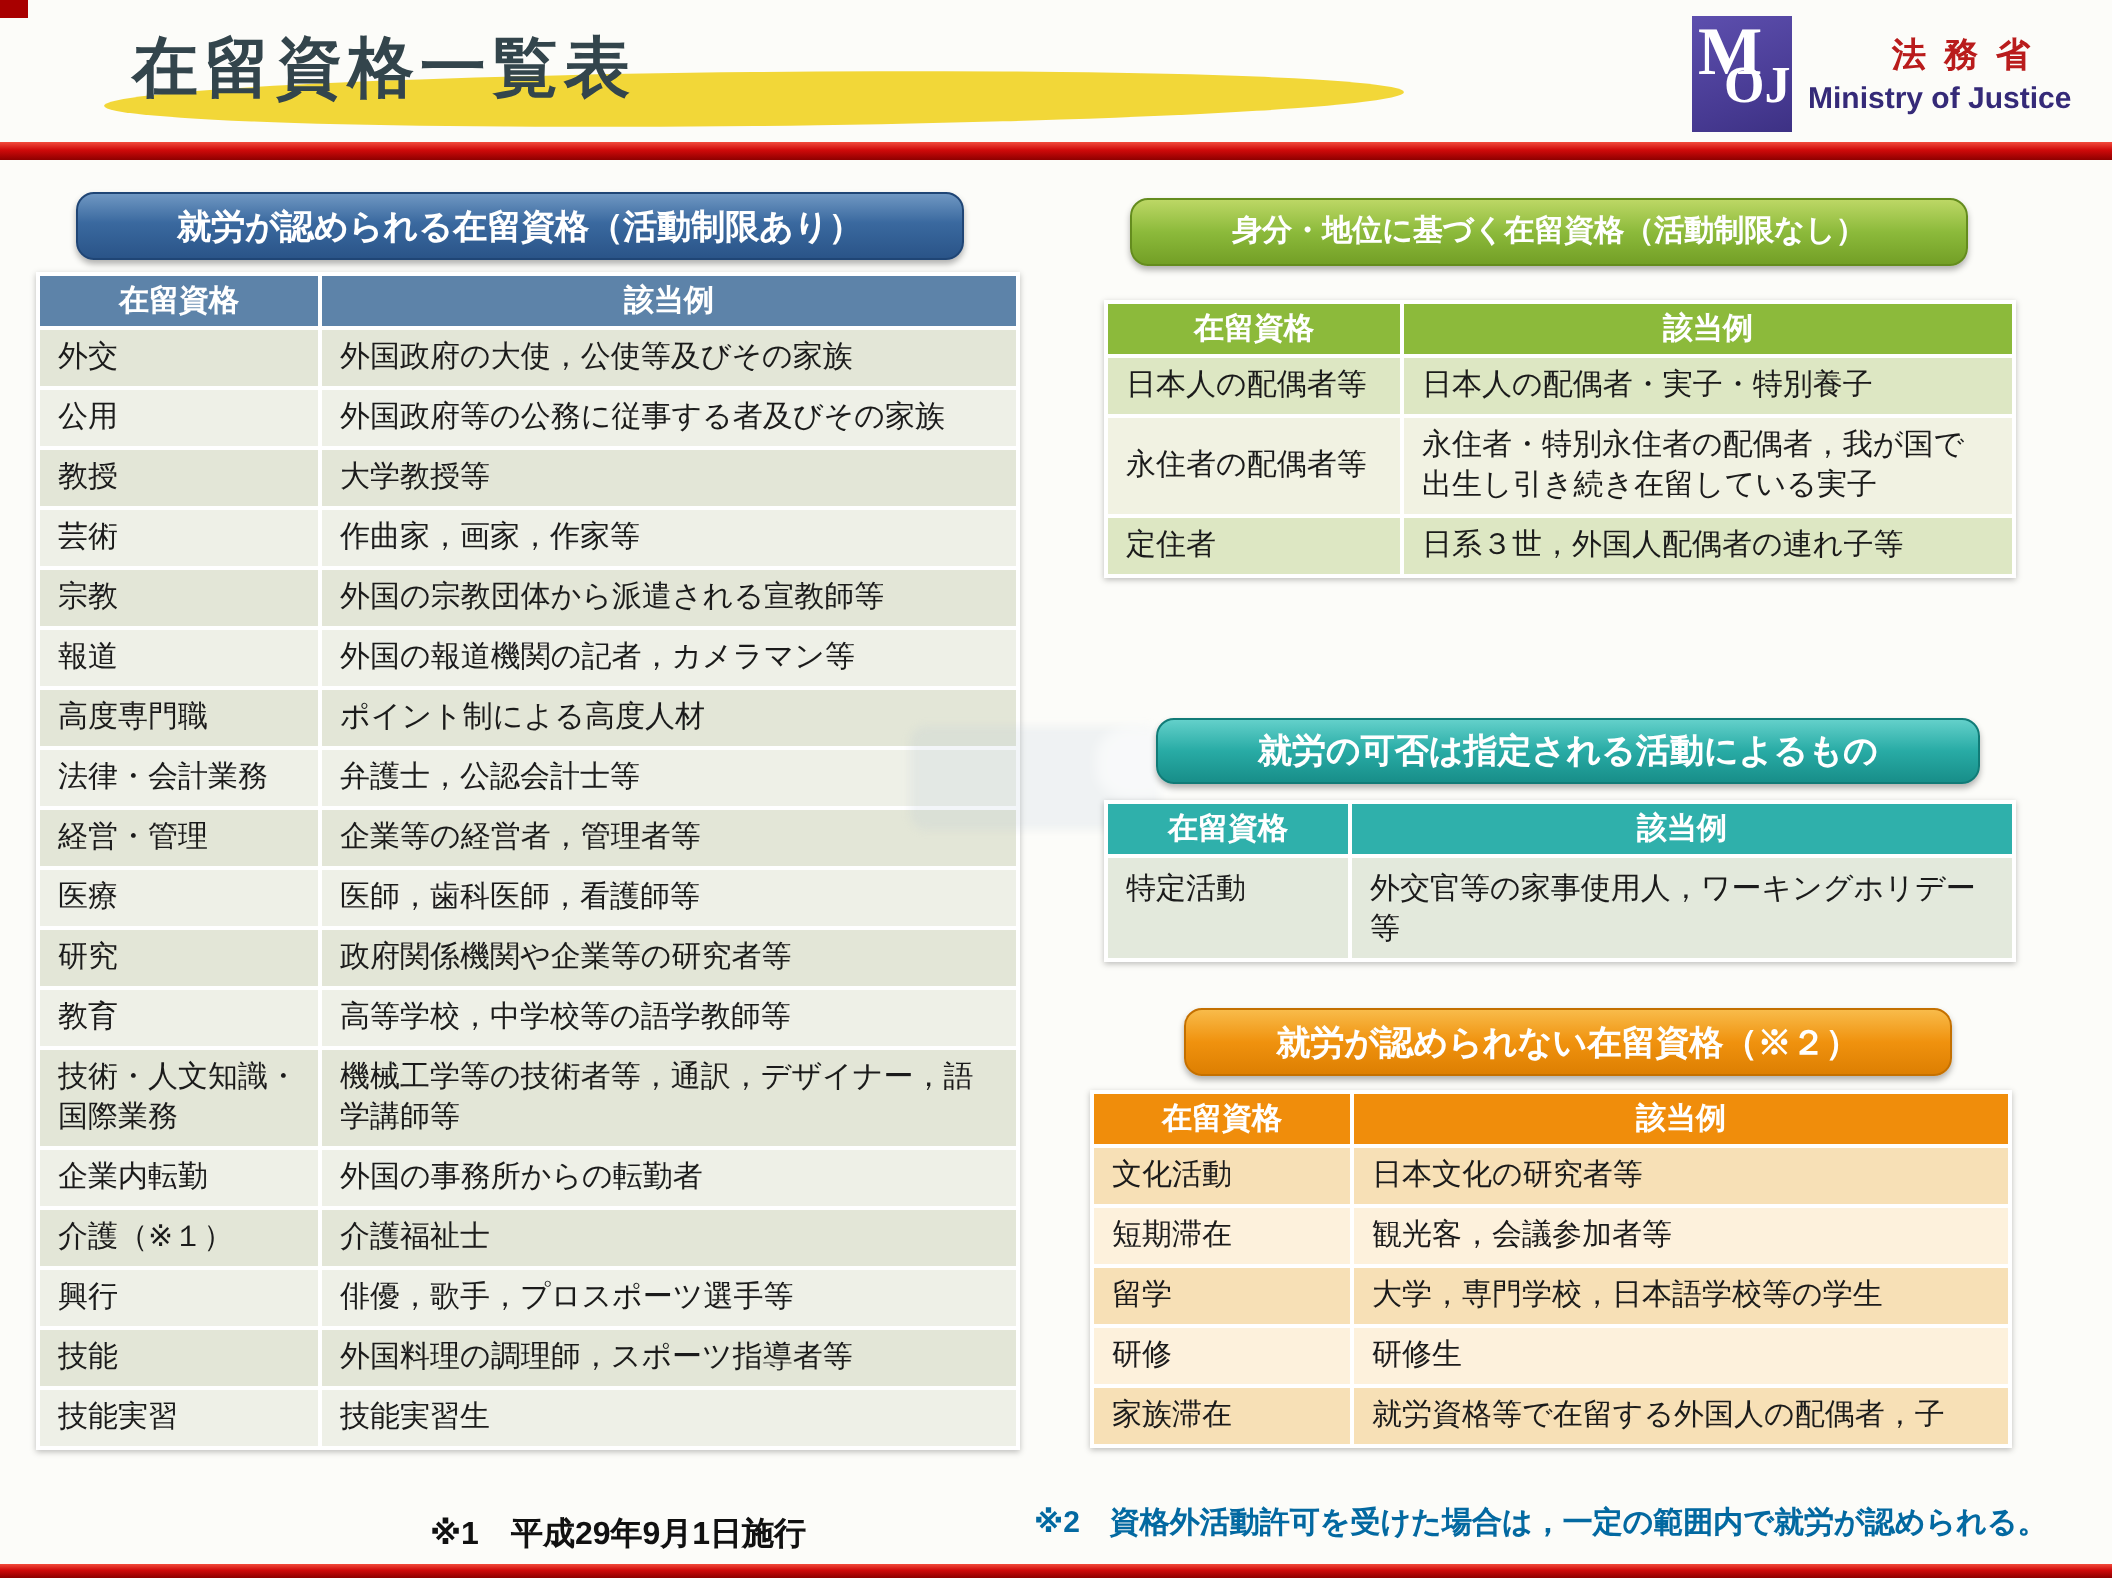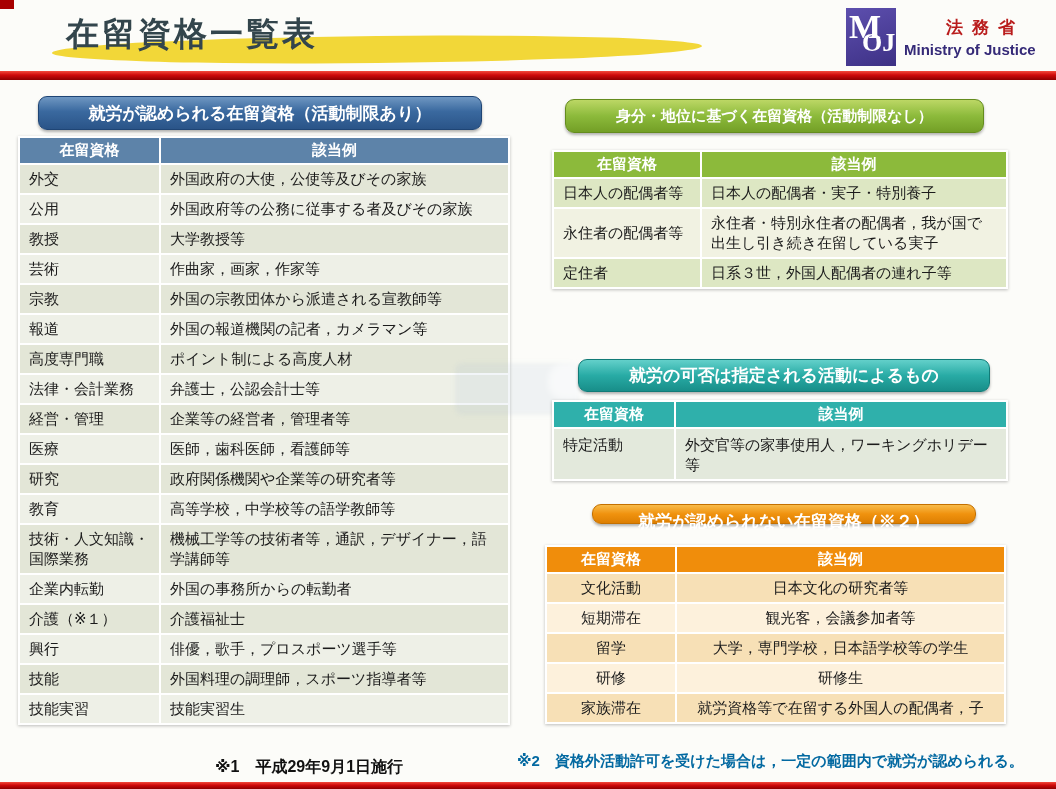--- a/index.html
+++ b/index.html
@@ -36,21 +36,21 @@
             text-align:center; box-shadow:0 2px 3px rgba(0,0,0,.3); z-index:2;font-family:Liberation Serif, serif; }
   .banner-blue   { left:38px;  top:96px;  width:444px; height:34px; line-height:33px; font-size:17px;
                    background:linear-gradient(180deg,#6f97c2 0%,#3a699f 45%,#2a5488 100%);
                    border:1px solid #1f4575; }
   .banner-green  { left:565px; top:99px;  width:419px; height:34px; line-height:33px; font-size:15px;
                    background:linear-gradient(180deg,#bcd765 0%,#8cba3b 50%,#739f26 100%);
                    border:1px solid #648c1e; }
   .banner-teal   { left:578px; top:359px; width:412px; height:33px; line-height:32px; font-size:17px;
                    background:linear-gradient(180deg,#63d0ca 0%,#28aba5 50%,#188e89 100%);
                    border:1px solid #117b77; }
-  .banner-orange { left:592px; top:504px; width:384px; height:20px; line-height:33px; font-size:17px;
+  .banner-orange { left:592px; top:504px; width:384px; height:34px; line-height:33px; font-size:17px;
                    background:linear-gradient(180deg,#f8bb4a 0%,#f0920e 50%,#dd7f02 100%);
                    border:1px solid #c47000; }
 
   
   .tbl { position:absolute; border-collapse:collapse; table-layout:fixed;
          box-shadow:0 1px 3px rgba(0,0,0,.25); }
   .tbl th, .tbl td { border:2px solid #ffffff; font-size:15px; overflow:hidden; }
   .tbl th { color:#fff; font-weight:bold; text-align:center; padding:3px 6px; height:22px; }
   .tbl td { color:#1b1b1b; padding:4px 9px; line-height:20px; }
   .tbl td.c1 { font-weight:normal; }
@@ -72,21 +72,21 @@
   .tbl-teal   { left:552px; top:400px; width:456px; }
   .tbl-teal   th { background:#2fb0ab; }
   .tbl-teal   col.col1 { width:122px; }
   .tbl-teal   td { background:#e3e9dc; height:48px; vertical-align:top; padding-top:6px; }
 
   .tbl-orange { left:545px; top:545px; width:461px; }
   .tbl-orange th { background:#f08d0b; }
   .tbl-orange col.col1 { width:130px; }
   .tbl-orange tr:nth-child(odd)  td { background:#f7e0b6; }
   .tbl-orange tr:nth-child(even) td { background:#fdf1dc; }
-  .tbl-orange td { height:22px;text-align:center; }
+  .tbl-orange td { height:22px; }
 
   
   .note1 { position:absolute; left:215px; top:757px; font-size:16px; font-weight:bold; color:#111; }
   .note2 { position:absolute; left:517px; top:752px; font-size:15px; font-weight:bold; color:#0369a1;
            white-space:nowrap; }
 
   
   .watermark { position:absolute; left:455px; top:363px; width:125px; height:52px;
                background:rgba(175,195,210,0.16); border-radius:8px; filter:blur(2px); }
   .watermark-swirl { position:absolute; left:548px; top:362px; width:46px; height:38px;

